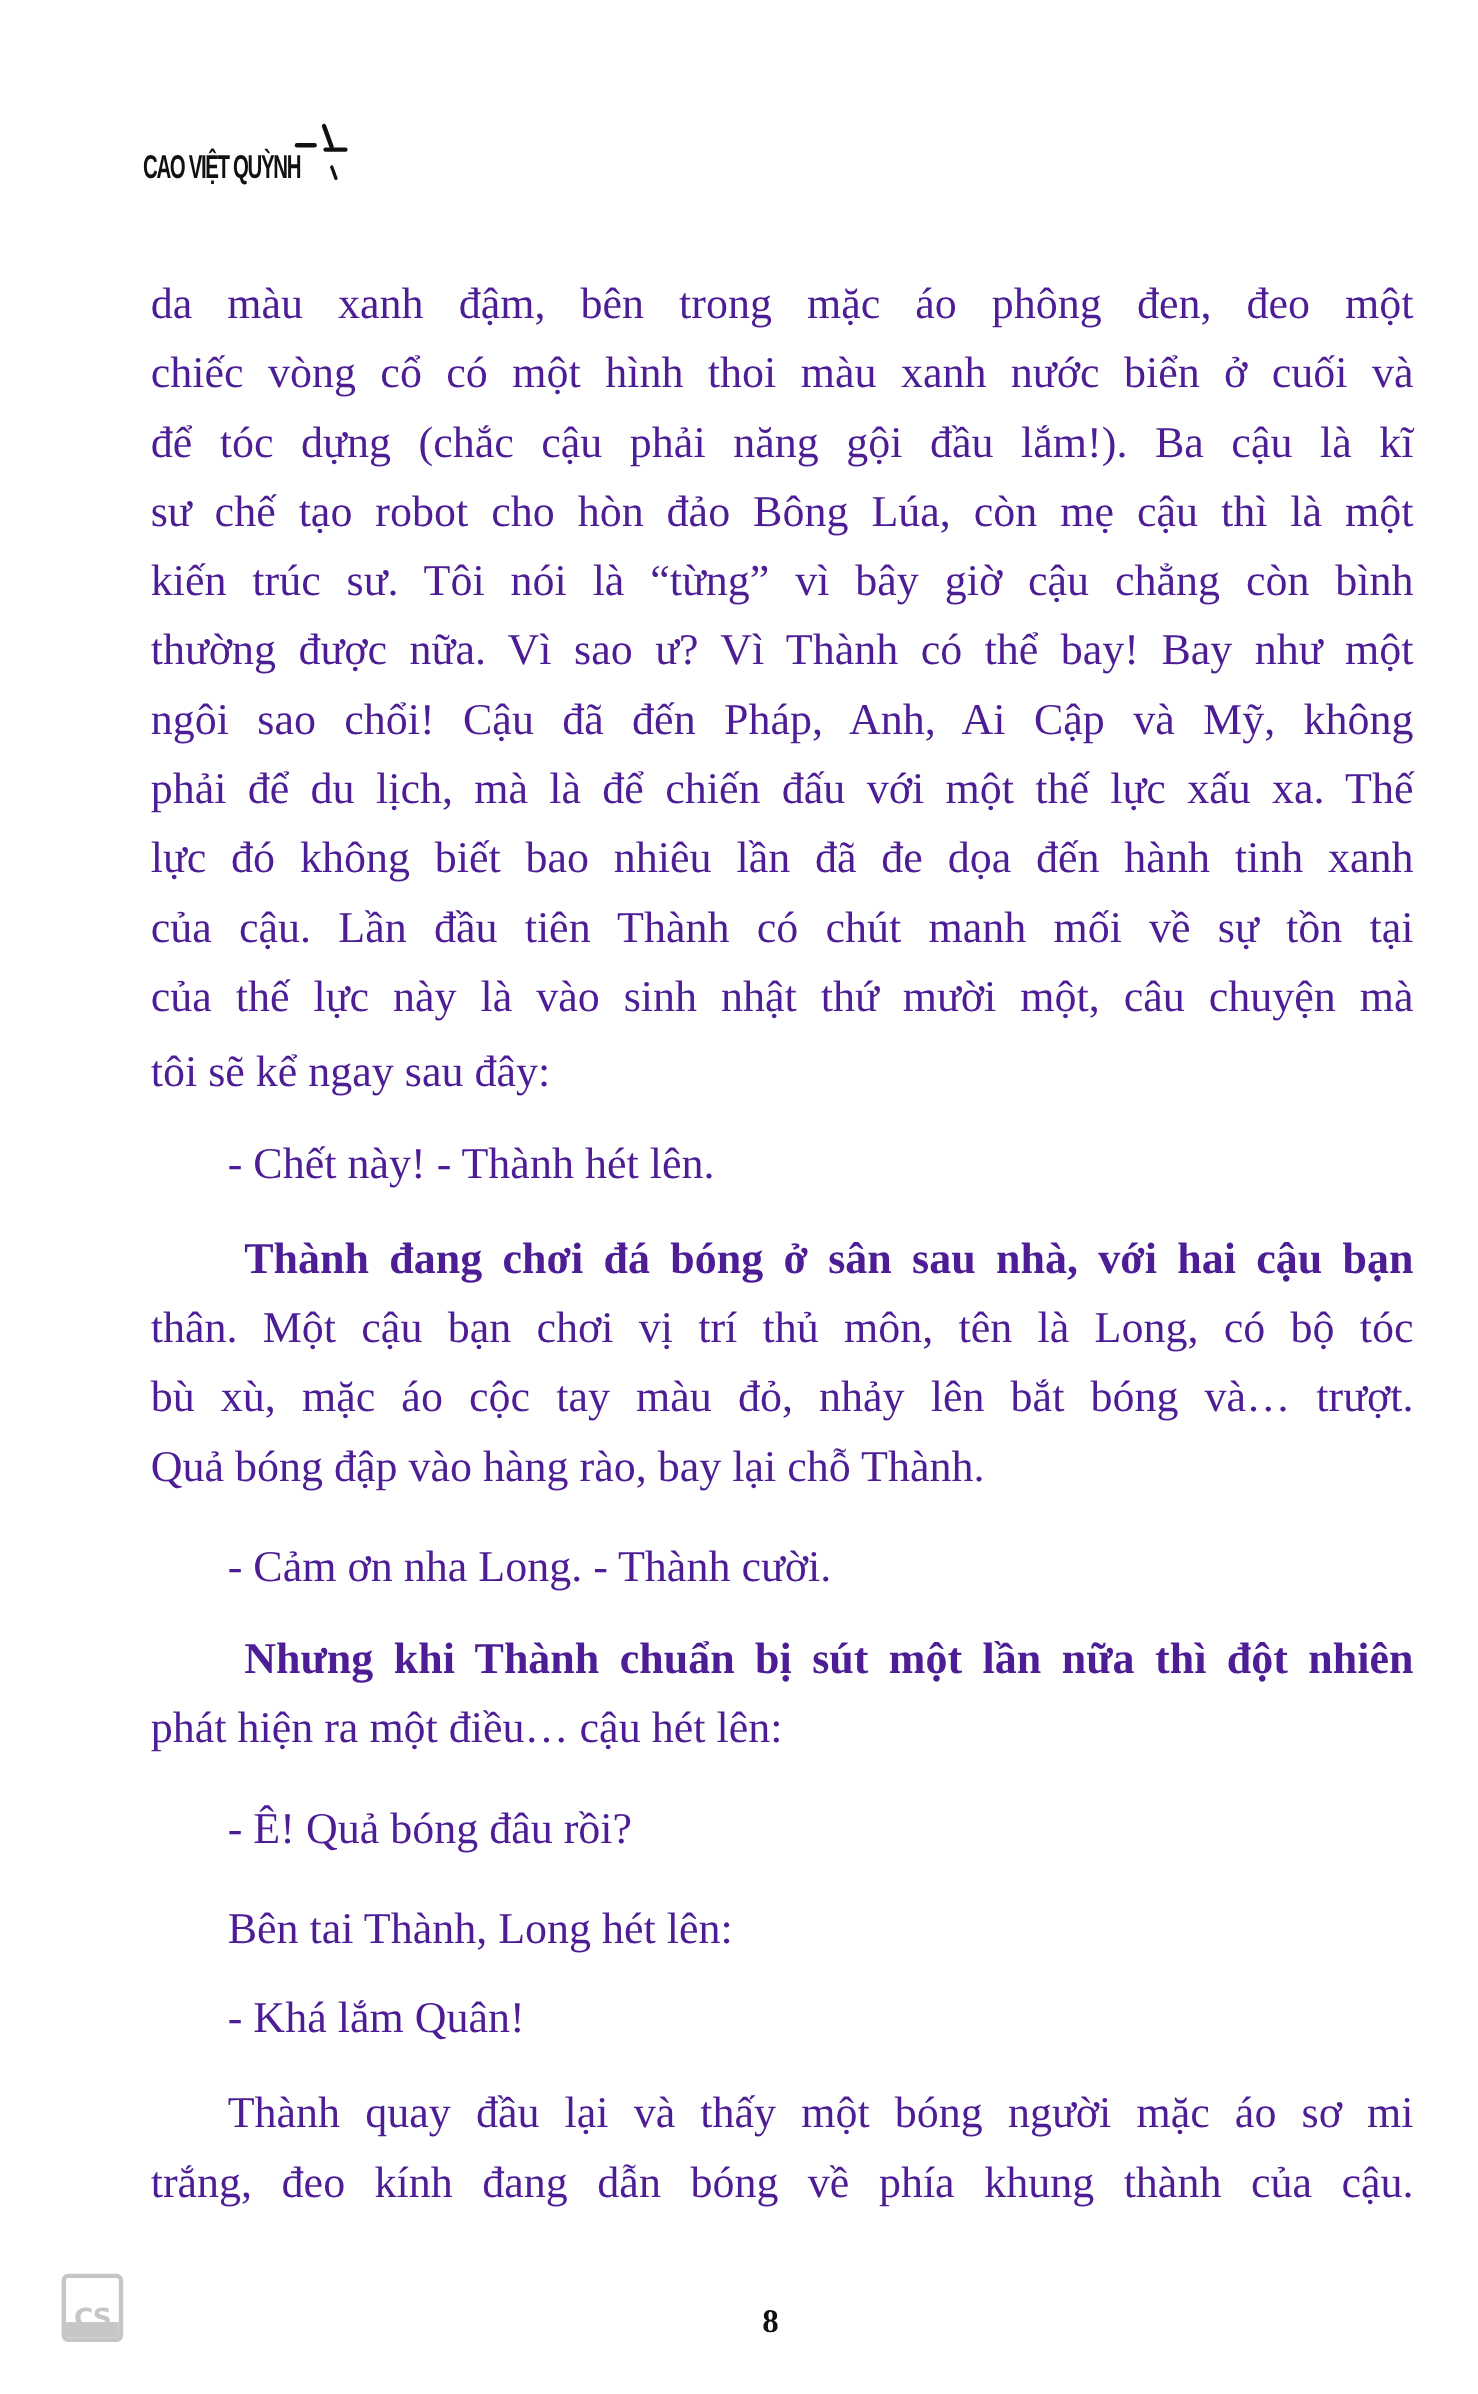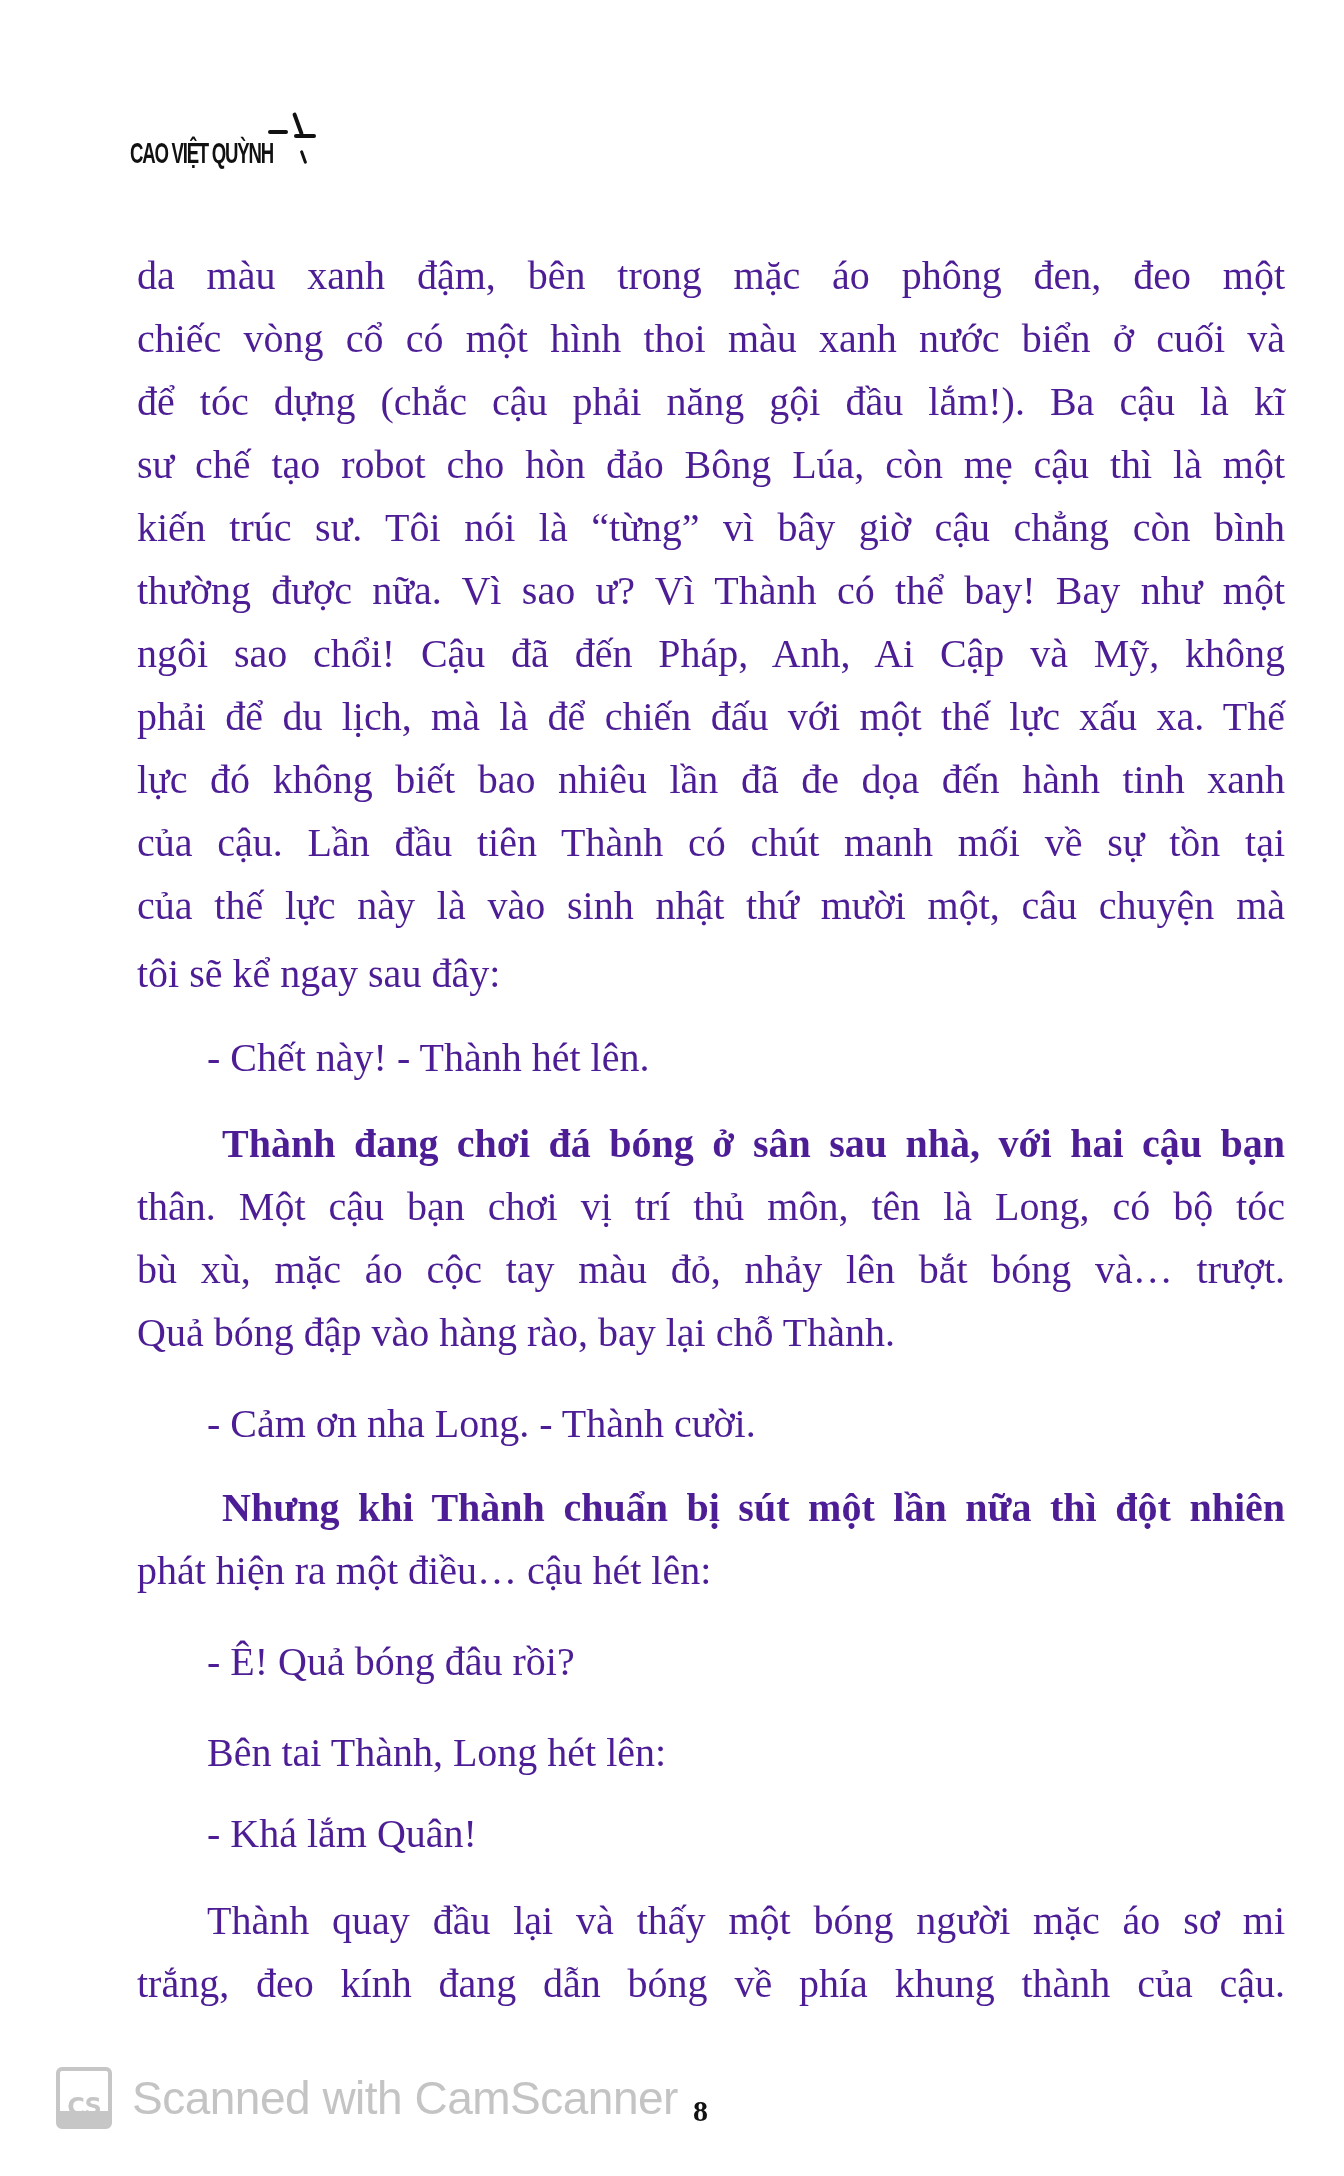--- a/index.html
+++ b/index.html
@@ -176,17 +176,16 @@
 
     <div class="line indent" style="top:1897px">Thành quay đầu lại và thấy một bóng người mặc áo sơ mi</div>
     <div class="line" style="top:1960px">trắng, đeo kính đang dẫn bóng về phía khung thành của cậu.</div>
   </div>
 
   <div class="watermark">
     <div class="cs-logo">
       <div class="cs-text">CS</div>
       <div class="cs-band"></div>
     </div>
-    <div class="watermark-text">Scanned with CamScanner</div>
   </div>
 
   <div class="page-number">8</div>
 </div>
 
 </body></html>

